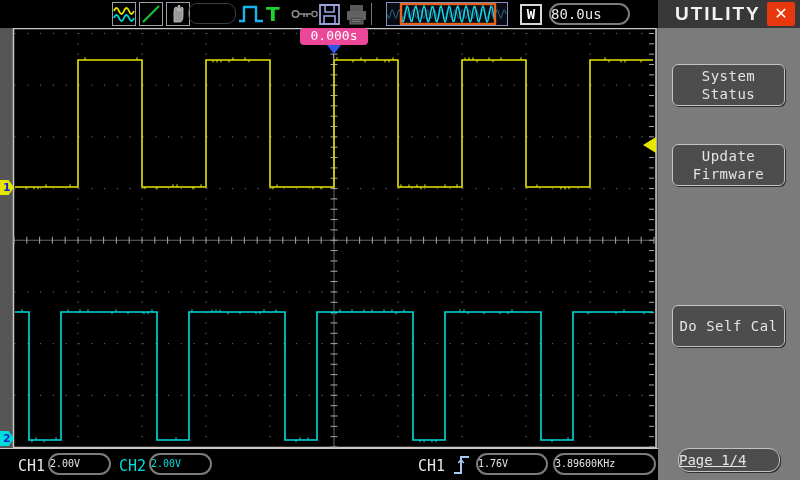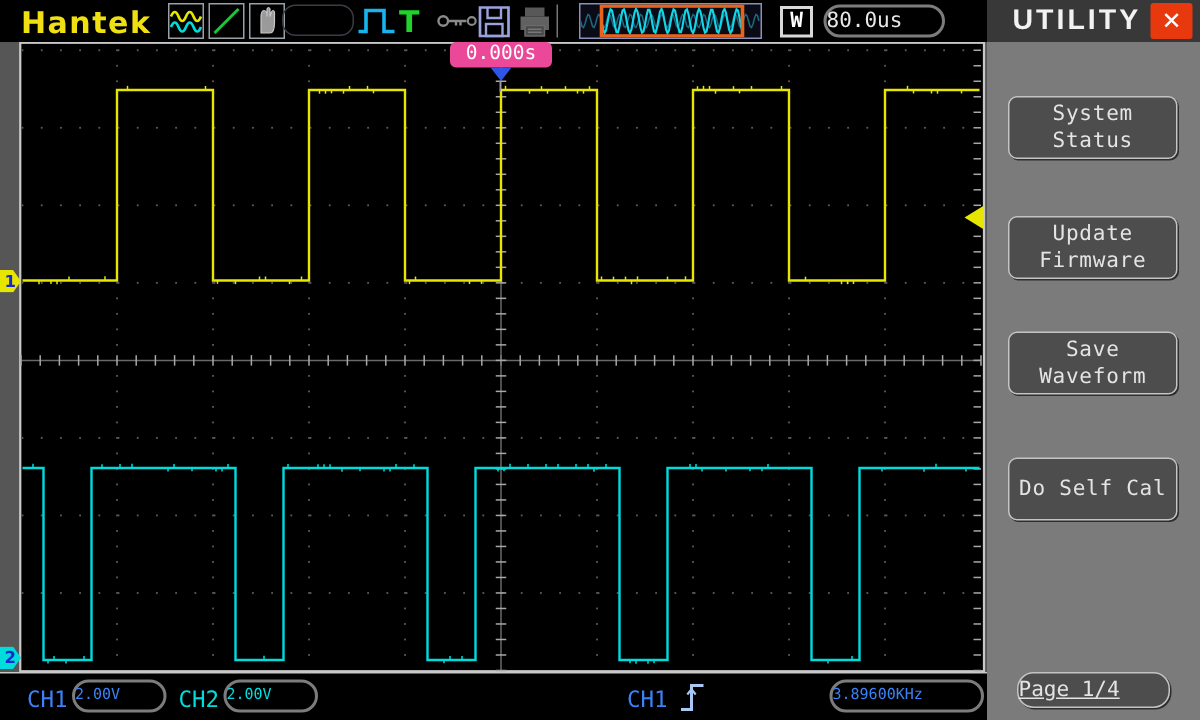--- a/index.html
+++ b/index.html
@@ -30,42 +30,41 @@
   .ch-marker{position:absolute;left:0;width:14px;height:15px;color:#1828d0;
              font:bold 11px "DejaVu Sans",sans-serif;text-align:left;line-height:15px;padding-left:3px;box-sizing:border-box;
              clip-path:polygon(0 0,62% 0,100% 50%,62% 100%,0 100%);}
   .ch1-marker{top:152px;background:#e6e600;}
   .ch2-marker{top:403px;background:#00dcdc;}
 
   
   .bottombar{position:absolute;left:0;top:448px;width:658px;height:32px;background:#000;border-top:1px solid #c8c8c8;box-sizing:border-box;}
   .bb-label{position:absolute;top:8px;font:15px "DejaVu Sans Mono",monospace;}
   .bb-pill{top:4px;height:22px;font-size:10px;line-height:17px;}
-  .yel{color:#3b82f6;} .cya{color:#00dcdc;}
+  .yel{color:#e5e5e5;} .cya{color:#00dcdc;}
 
   
   .sidebar{position:absolute;left:658px;top:0;width:142px;height:480px;background:#7b7b7b;}
   .sb-header{position:absolute;left:0;top:0;width:142px;height:28px;background:#383838;}
   .sb-title{position:absolute;left:17px;top:3px;color:#f2f2f2;font:bold 19px "Liberation Sans",sans-serif;letter-spacing:2px;}
   .sb-close{position:absolute;right:5px;top:2px;width:28px;height:24px;background:#e8380d;border-radius:2px;
             color:#fff;font:bold 16px "DejaVu Sans",sans-serif;text-align:center;line-height:24px;cursor:pointer;}
   .menu-btn{position:absolute;left:14px;width:113px;height:42px;background:#4d4d4d;border:1px solid #c4c4c4;
             border-radius:6px;box-sizing:border-box;box-shadow:1px 1px 0 #2e2e2e;
             color:#e4e4e4;font:14px "DejaVu Sans Mono",monospace;letter-spacing:0.5px;
             display:flex;flex-direction:column;justify-content:center;align-items:center;line-height:18px;cursor:pointer;}
   .btn-sys{top:64px;} .btn-upd{top:144px;} .btn-sav{top:221px;} .btn-cal{top:305px;}
   .page-btn{position:absolute;left:20px;top:448px;width:102px;height:24px;background:#4d4d4d;border:1px solid #c4c4c4;
             border-radius:11px;box-sizing:border-box;box-shadow:1px 1px 0 #2e2e2e;
             color:#e4e4e4;font:14px "DejaVu Sans Mono",monospace;text-align:left;line-height:22px;cursor:pointer;text-decoration:underline;}
 </style>
 </head>
 <body>
 
 <div class="topbar">
-  <span class="logo">Hantek</span>
 
   <div class="iconbox" style="left:112px;">
     <svg width="22" height="22" viewBox="0 0 22 22">
       <path d="M1,8 Q3.5,2 6,8 T11,8 T16,8 T21,8" fill="none" stroke="#e6e600" stroke-width="1.8"></path>
       <path d="M1,15 Q3.5,9 6,15 T11,15 T16,15 T21,15" fill="none" stroke="#00dcdc" stroke-width="1.8"></path>
     </svg>
   </div>
   <div class="iconbox" style="left:139px;">
     <svg width="22" height="22" viewBox="0 0 22 22">
         <path d="M3,19 L19,3" stroke="#18c838" stroke-width="2" fill="none"></path>
@@ -1053,39 +1052,36 @@
   <span class="bb-label yel" style="left:18px;">CH1</span>
   <div class="pill bb-pill yel" style="left:48px;width:63px;">2.00V</div>
   <span class="bb-label cya" style="left:119px;">CH2</span>
   <div class="pill bb-pill cya" style="left:149px;width:63px;">2.00V</div>
 
   <span class="bb-label yel" style="left:418px;">CH1</span>
   <svg style="position:absolute;left:452px;top:4px;" width="20" height="24" viewBox="0 0 20 24">
     <path d="M2,20 L9,20 L9,4 L17,4" fill="none" stroke="#a8c8f4" stroke-width="2"></path>
     <path d="M6.2,10 L9,6.5 L11.8,10" fill="none" stroke="#a8c8f4" stroke-width="1.4"></path>
   </svg>
+  <div class="pill bb-pill yel" style="left:476px;width:72px;">1.76V</div>
   <div class="pill bb-pill yel" style="left:553px;width:103px;">3.89600KHz</div>
 </div>
 
 <div class="sidebar">
   <div class="sb-header">
     <span class="sb-title">UTILITY</span>
     <div class="sb-close">✕</div>
   </div>
 
   <div class="menu-btn btn-sys">
     <span>System</span>
     <span>Status</span>
   </div>
   <div class="menu-btn btn-upd">
     <span>Update</span>
     <span>Firmware</span>
   </div>
-  <div class="menu-btn btn-sav">
-    <span>Save</span>
-    <span>Waveform</span>
-  </div>
   <div class="menu-btn btn-cal">
     <span>Do Self Cal</span>
   </div>
 
   <div class="page-btn">Page 1/4</div>
 </div>
 
 </body></html>

